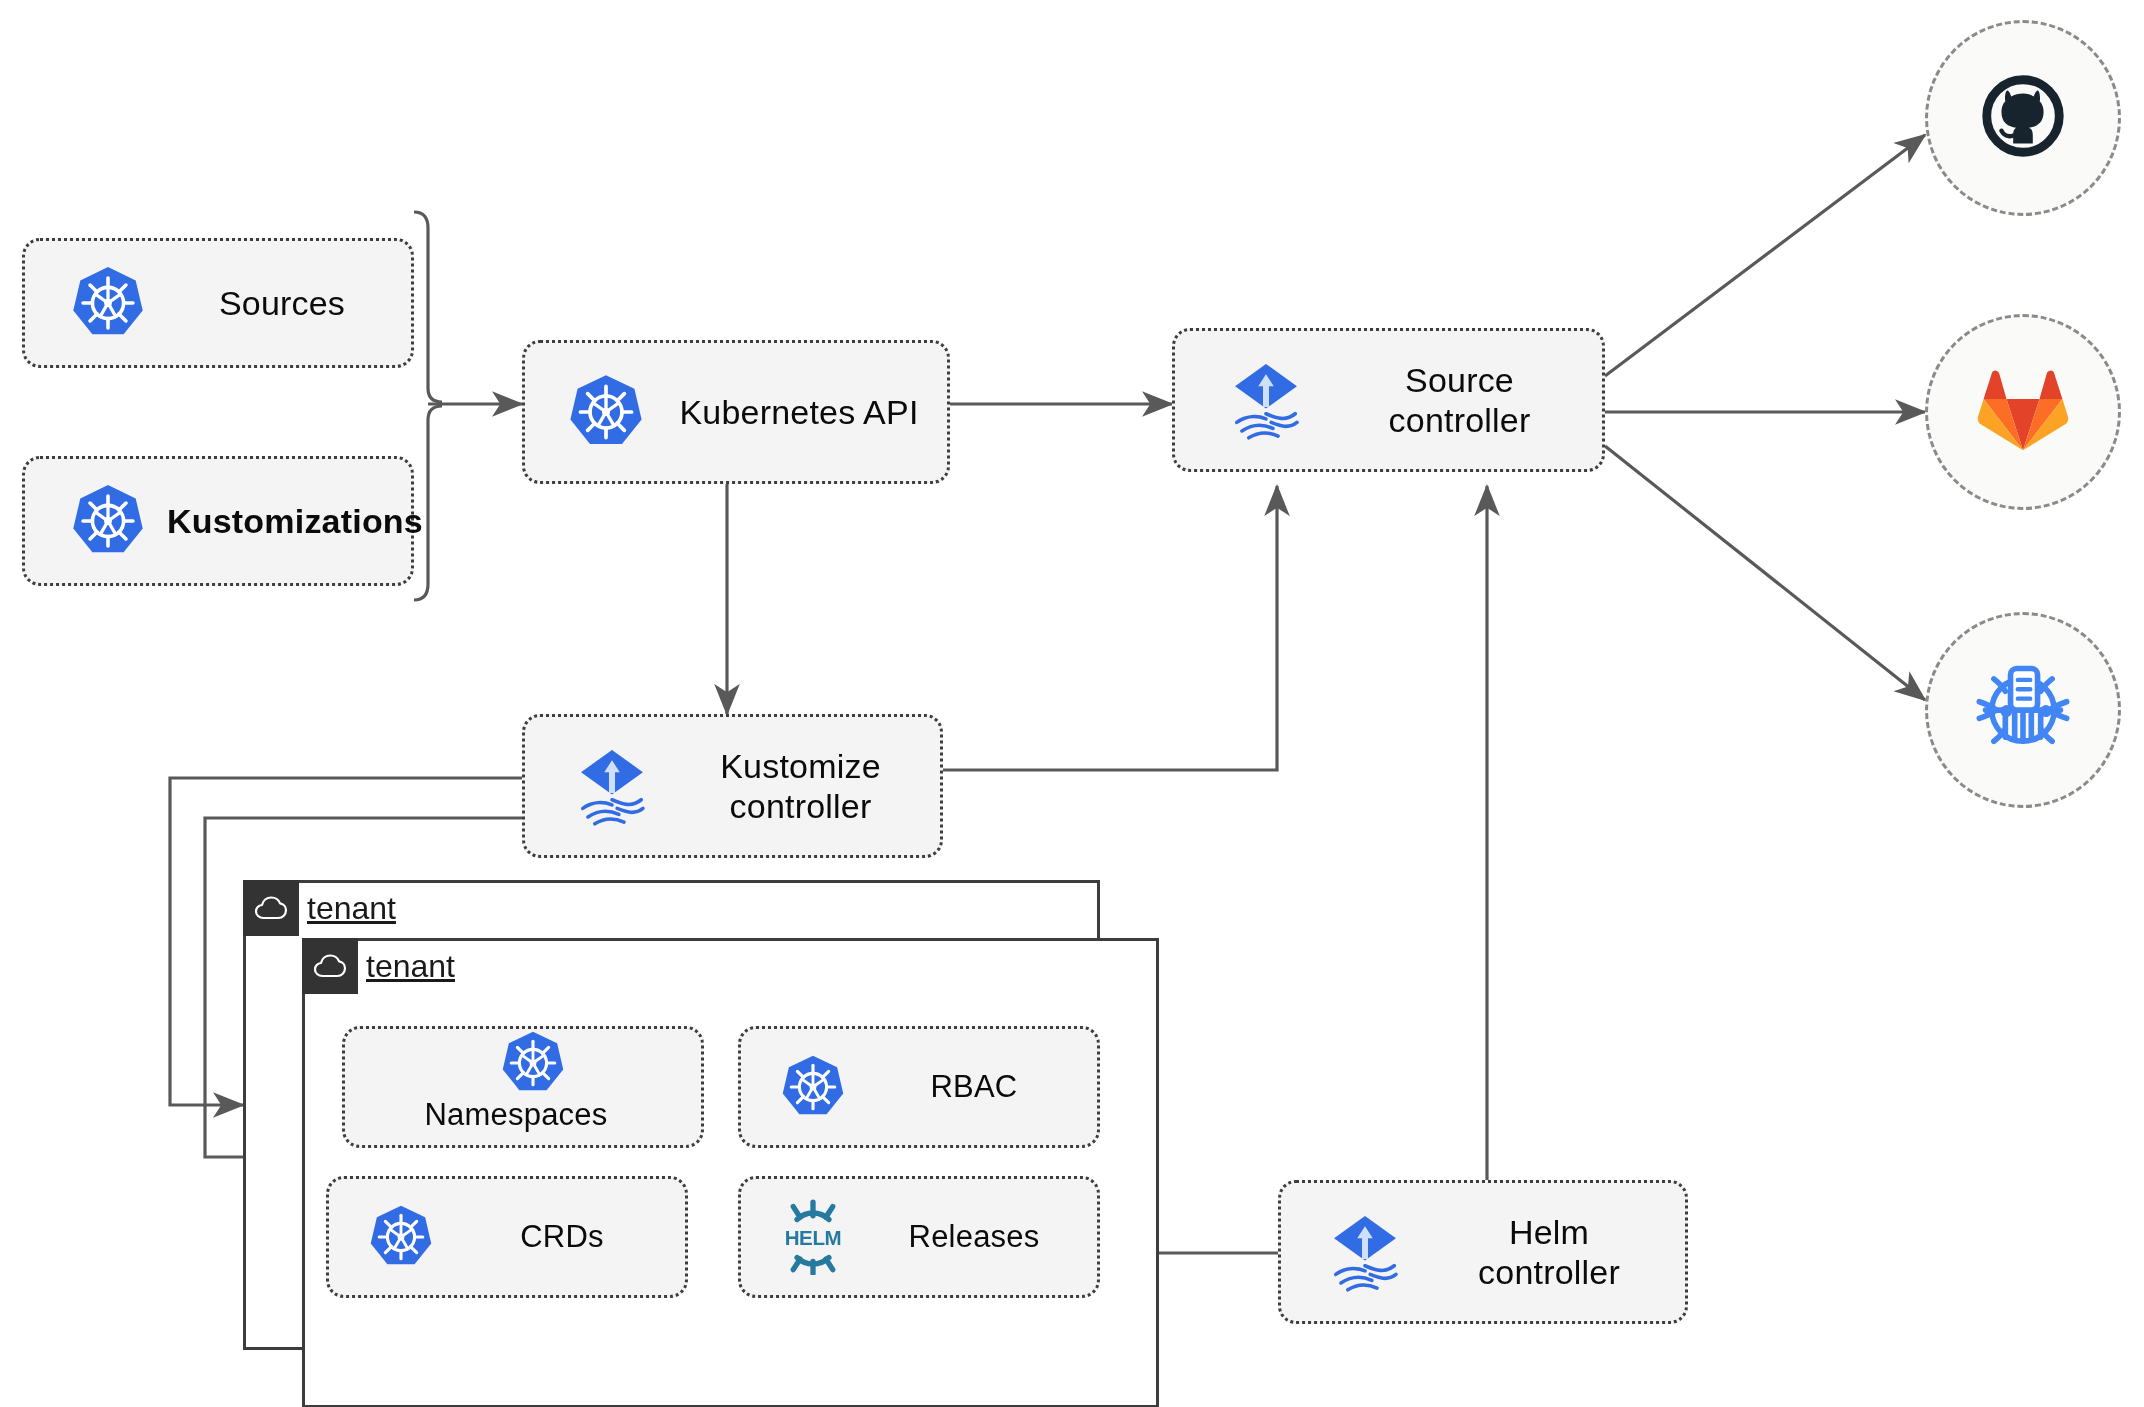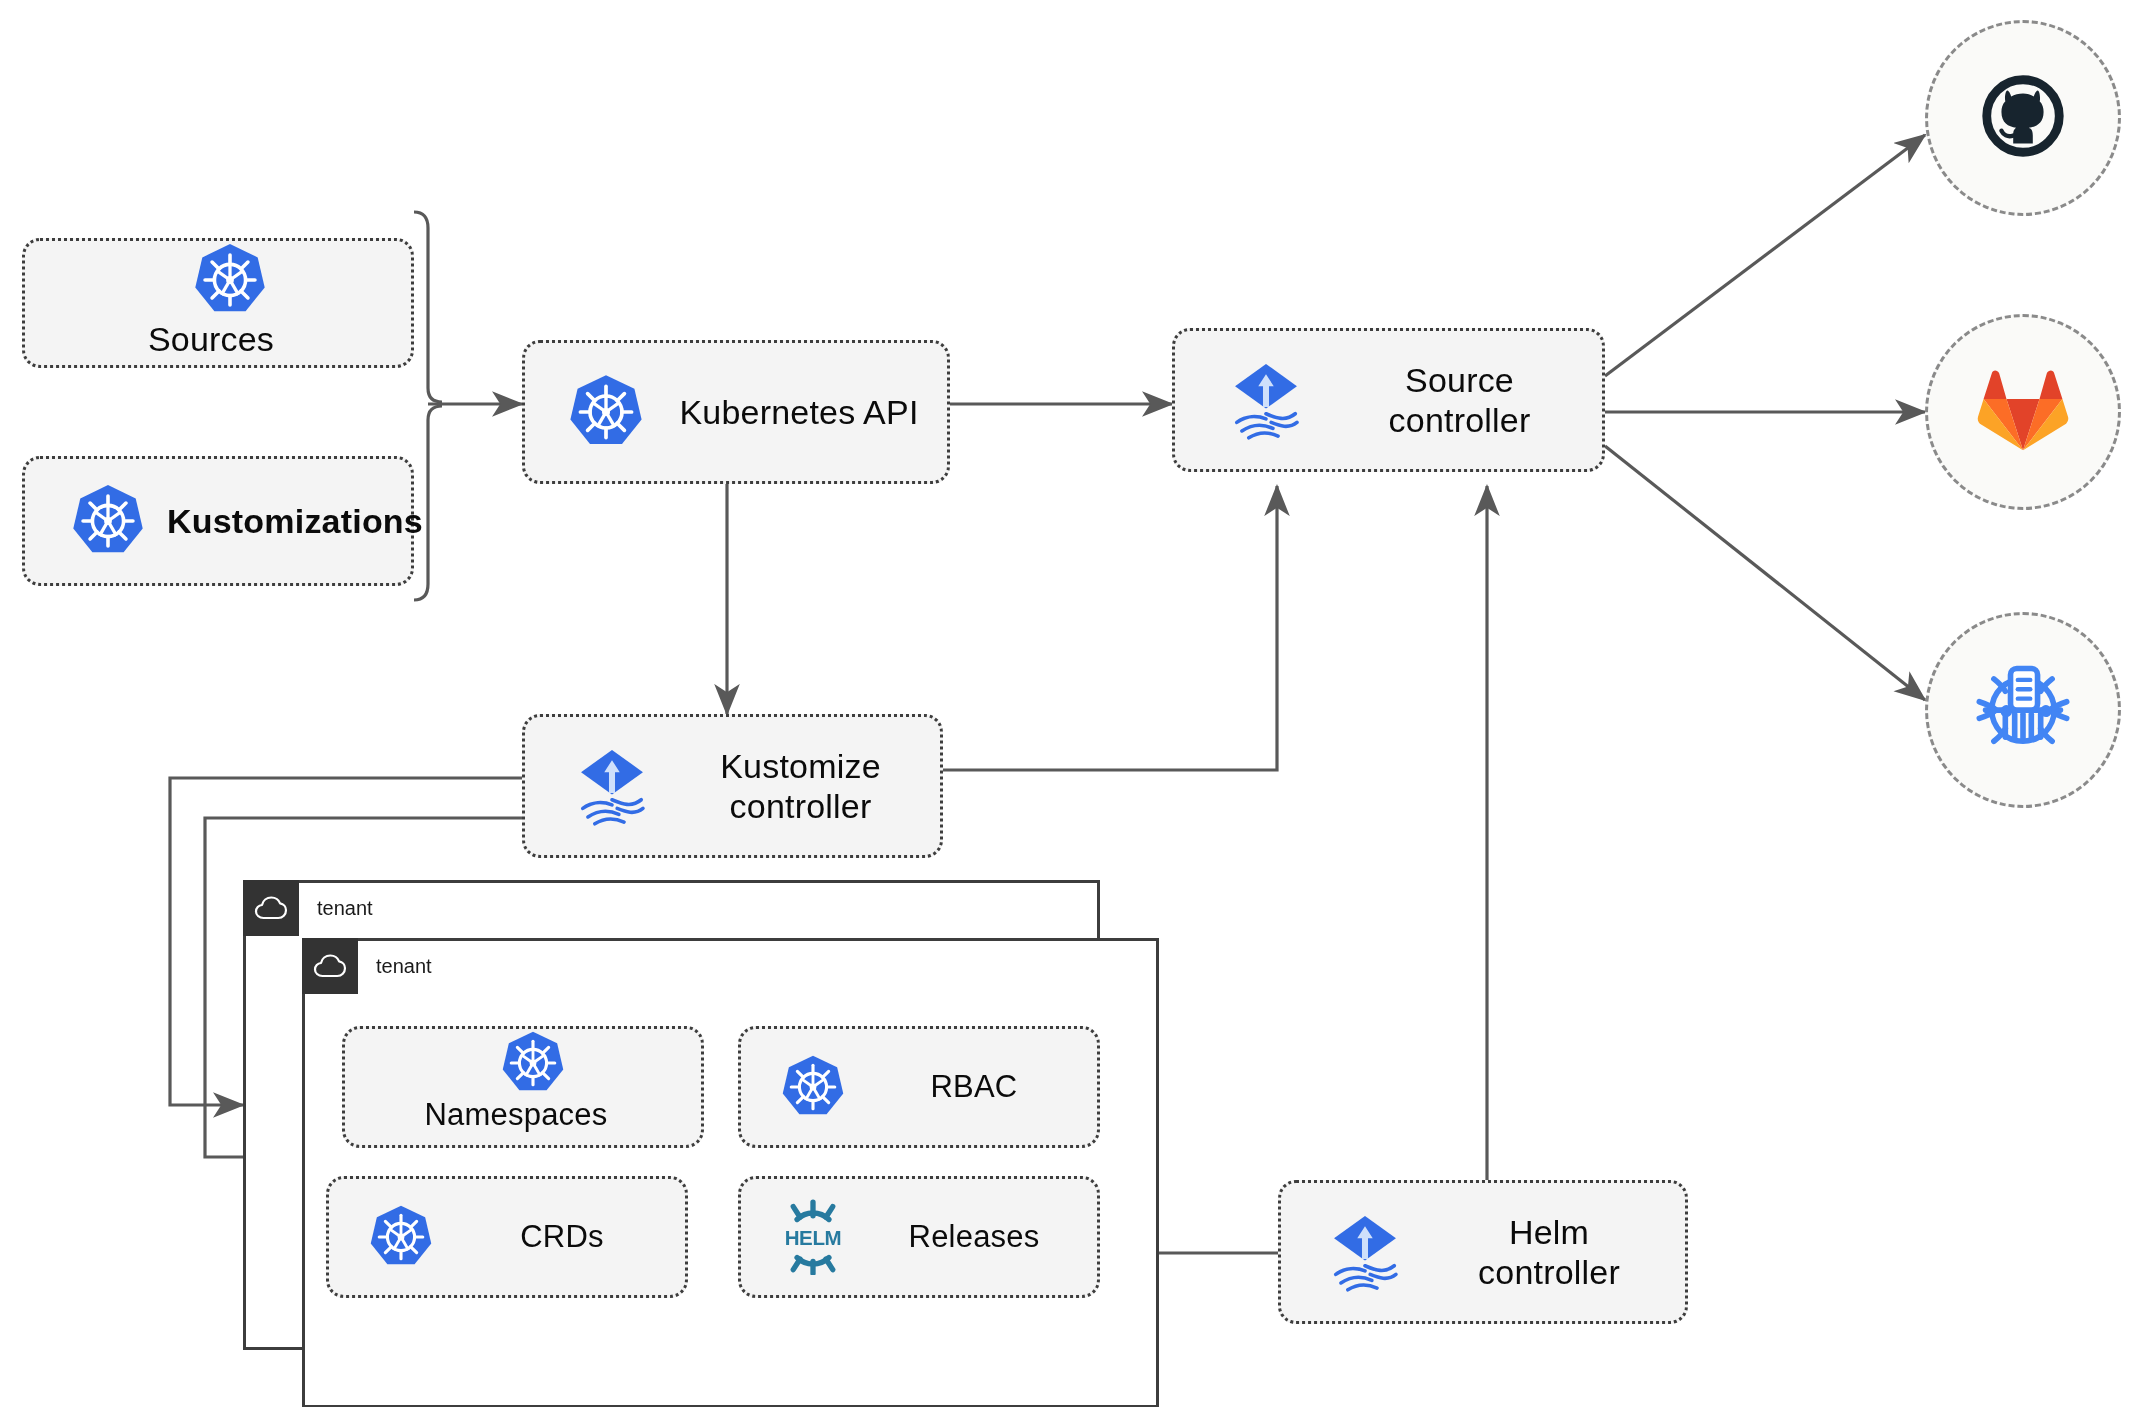--- a/index.html
+++ b/index.html
@@ -43,21 +43,21 @@
   }
   .tenant .tab{
     position:absolute;left:-3px;top:-3px;height:56px;
     display:flex;align-items:center;
   }
   .tenant .tabicon{
     width:56px;height:56px;background:#333333;
     display:flex;align-items:center;justify-content:center;
   }
   .tenant .tabname{
-    color:#1a1a1a;font-size:20px;padding-left:18px;white-space:nowrap;
+    color:#1a1a1a;font-size:32px;padding-left:8px;white-space:nowrap;text-decoration:underline;
   }
 </style>
 </head>
 <body>
 
 <div id="stage">
 
   <svg id="wires" viewBox="0 0 2144 1407" xmlns="http://www.w3.org/2000/svg">
     <defs>
       <marker id="ah" markerWidth="12" markerHeight="12" refX="9.4" refY="4" orient="auto">
@@ -112,21 +112,21 @@
       <div class="tabicon">
         <svg width="34" height="26" viewBox="0 0 34 26">
           <path d="M9.5,23 C5,23 2,20 2,16.4 C2,13.1 4.6,10.3 8,10 C8.9,5.6 12.7,2.5 17.3,2.5
                    C21.3,2.5 24.8,4.9 26.1,8.4 C29.6,8.9 32,11.8 32,15.3 C32,19.5 28.7,23 24.3,23 Z" fill="none" stroke="#ffffff" stroke-width="2.2" stroke-linejoin="round"></path>
         </svg>
       </div>
       <span class="tabname">tenant</span>
     </div>
   </div>
 
-  <div class="node" style="left:22px;top:238px;width:392px;height:130px;flex-direction:column;">
+  <div class="node" style="left:22px;top:238px;width:392px;height:130px;">
     <div class="ico" style="width:118px;padding-left:24px;">
       <svg width="78" height="78" viewBox="0 0 100 100">
         <polygon points="50,4 85.5,21 94.5,59.5 70,90 30,90 5.5,59.5 14.5,21" fill="#326CE5"></polygon>
         <g fill="none" stroke="#ffffff" stroke-width="4.6" stroke-linecap="round">
           <circle cx="50" cy="50" r="20"></circle>
           <path d="M50,18 L50,30"></path>
             <path d="M50,70 L50,82"></path>
           <path d="M18,50 L30,50"></path>
             <path d="M70,50 L82,50"></path>
           <path d="M27,27 L36,36"></path>

